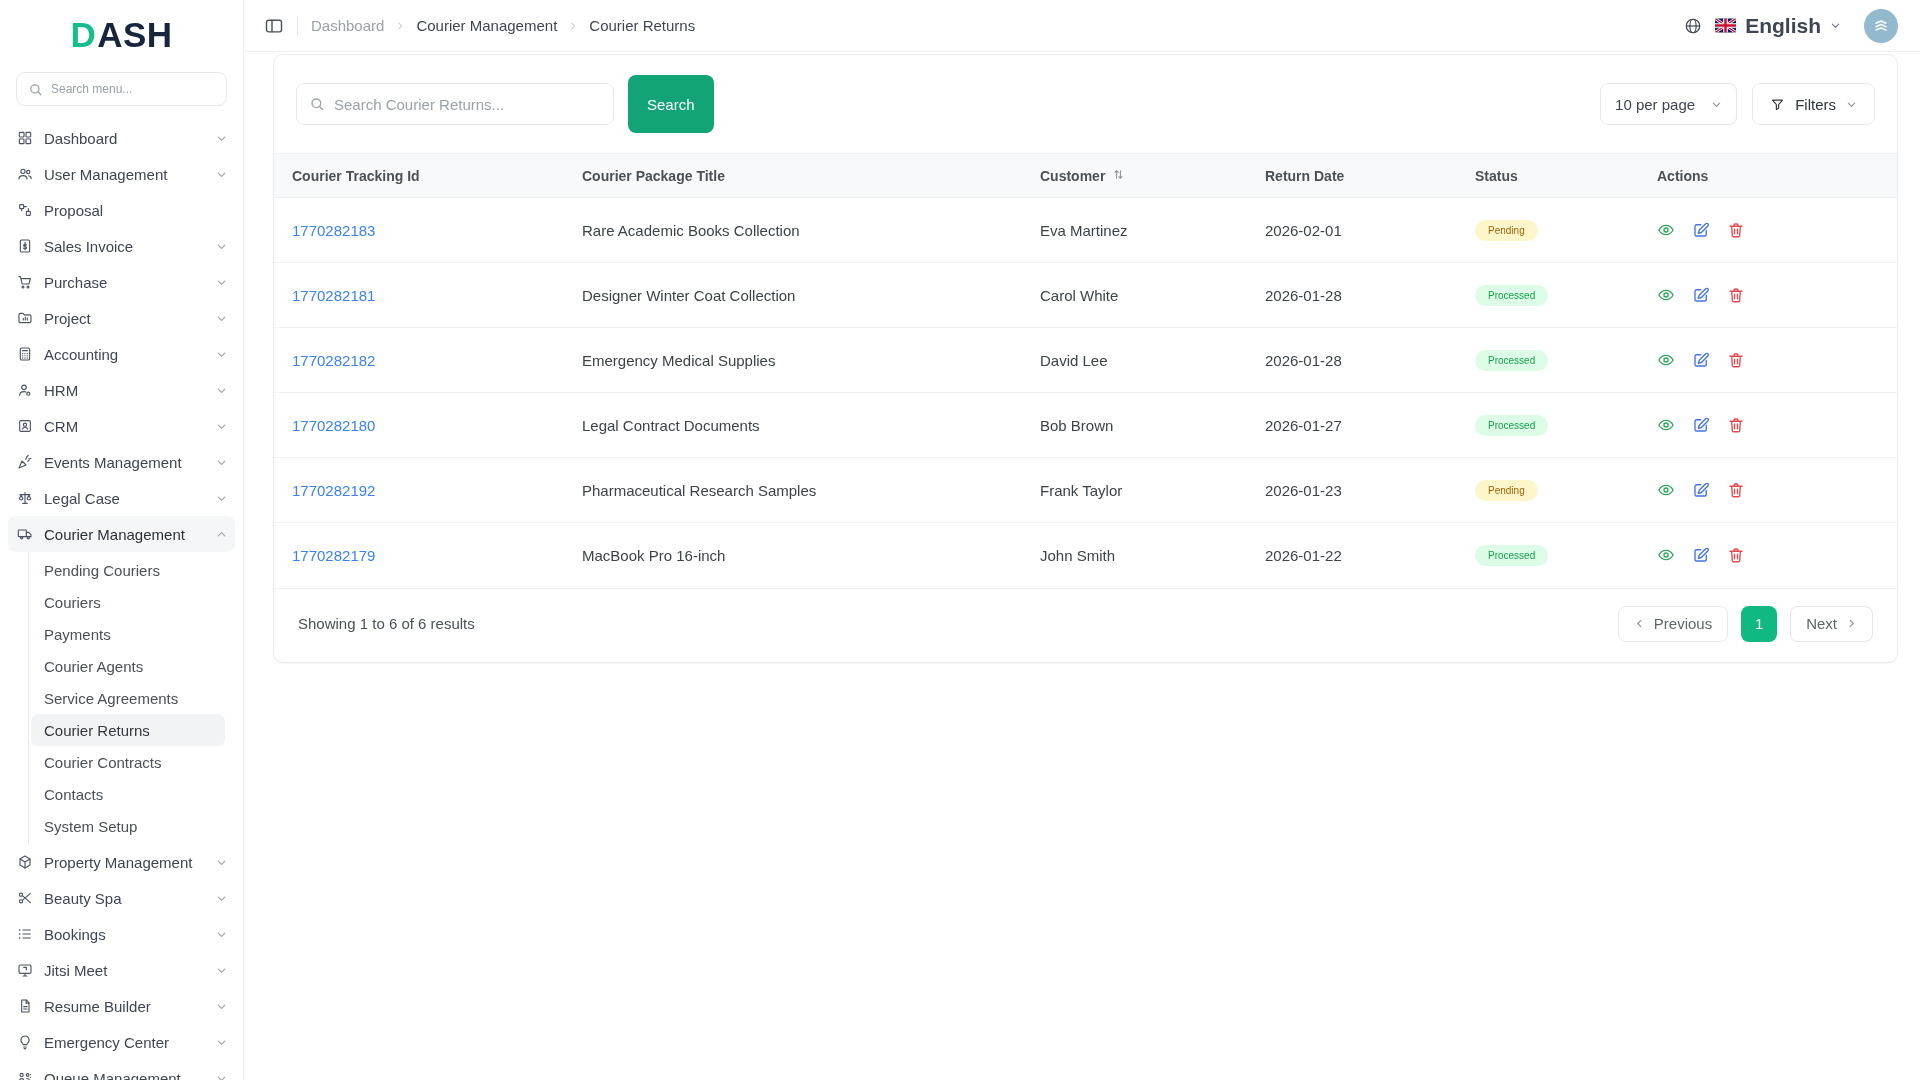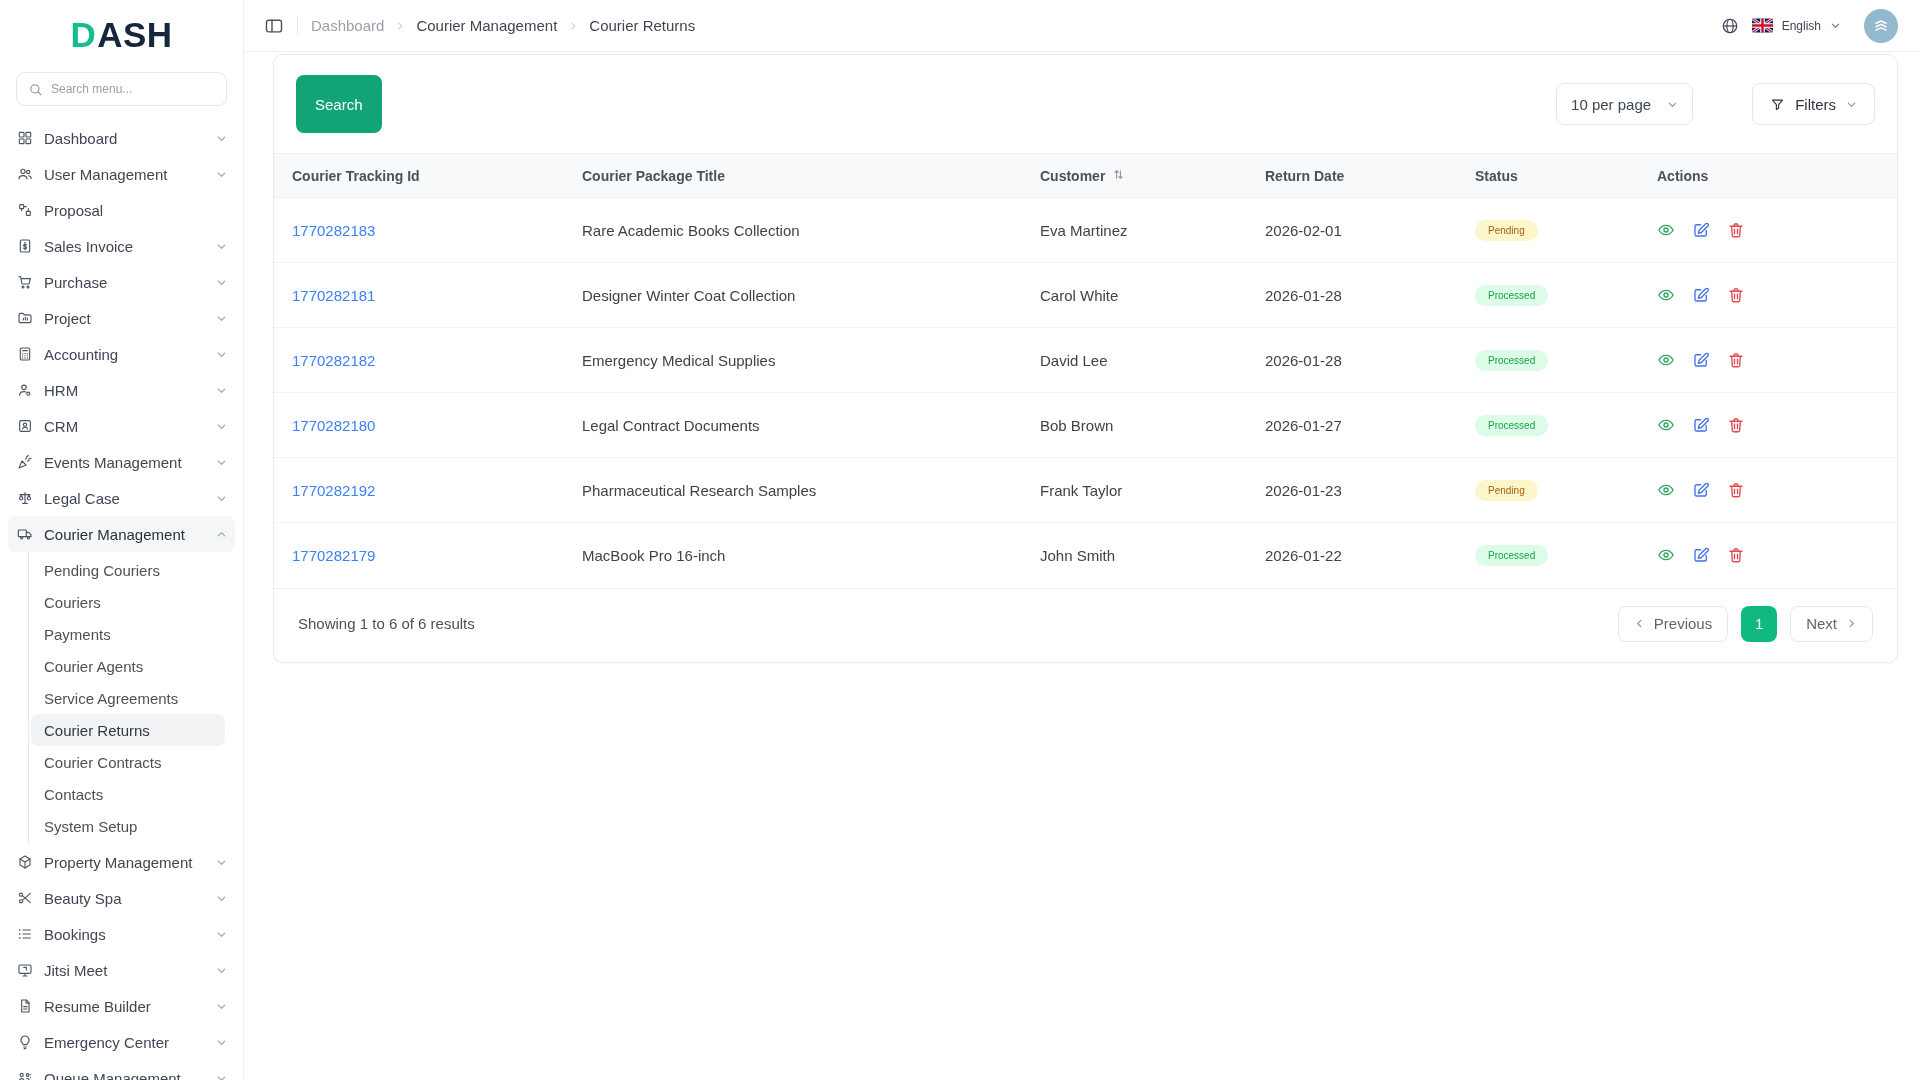--- a/index.html
+++ b/index.html
@@ -37,21 +37,21 @@
   .tb-divider { width:1px; height:20px; background:#e6e9ec; }
   .breadcrumb { display:flex; align-items:center; gap:11px; font-size:15px; }
   .crumb { color:#3f4653; cursor:pointer; }
   .crumb.first { color:#9aa1ab; }
   .crumb-sep { width:10px; height:10px; color:#b0b7c0; display:flex; }
   .crumb-sep svg { width:10px; height:10px; }
   .topbar-right { margin-left:auto; display:flex; align-items:center; gap:9px; }
   .globe { width:18px; height:18px; color:#3f4653; display:flex; cursor:pointer; }
   .globe svg { width:18px; height:18px; }
   .flag { width:21px; height:15px; border-radius:2px; overflow:hidden; display:flex; margin-left:4px; }
-  .lang-label { font-size:12px; color:#3f4653; cursor:pointer; }
+  .lang-label { font-size:21px; color:#3f4653; cursor:pointer;font-weight:bold; }
   .lang-chev { width:11px; height:11px; color:#6b7280; display:flex; }
   .lang-chev svg { width:11px; height:11px; }
   .avatar { width:34px; height:34px; border-radius:50%; background:#93b9ce; display:flex; align-items:center; justify-content:center; margin-left:14px; cursor:pointer; }
   .avatar svg { width:22px; height:22px; color:#fff; }
 
   
   .page-head { height:70px; display:flex; align-items:center; padding:0 22px 0 29px; }
   .page-title { font-size:21px; font-weight:700; color:#2b3138; }
   .add-btn { margin-left:auto; width:44px; height:33px; border:none; border-radius:9px; background:var(--accent-bright,#10b981); color:#fff; display:flex; align-items:center; justify-content:center; cursor:pointer; }
   .add-btn svg { width:15px; height:15px; }
@@ -61,21 +61,21 @@
   .toolbar { display:flex; align-items:center; padding:20px 22px; gap:14px; }
   .search-wrap { width:318px; height:42px; border:1px solid #e4e7eb; border-radius:8px; display:flex; align-items:center; padding:0 12px; gap:9px; color:#9aa1ab; }
   .search-wrap svg { width:16px; height:16px; flex:0 0 auto; }
   .search-wrap input { border:none; outline:none; font-size:15px; width:100%; color:#3d434b; font-family:inherit; }
   .search-wrap input::placeholder { color:#9aa1ab; }
   .btn-search { height:58px; padding:0 19px; background:var(--accent,#12a377); color:#fff; border:none; border-radius:8px; font-size:15px; font-family:inherit; cursor:pointer; }
   .toolbar-right { margin-left:auto; display:flex; gap:15px; }
   .select-pill { height:42px; min-width:128px; border:1px solid #e4e7eb; border-radius:8px; display:flex; align-items:center; gap:16px; justify-content:space-between; padding:0 14px; font-size:15px; color:#3f4653; cursor:pointer; background:#fff;margin-left:8px; }
   .select-pill .chev, .btn-filters .chev { width:11px; height:11px; color:#8d939b; display:flex; }
   .select-pill .chev svg, .btn-filters .chev svg { width:11px; height:11px; }
-  .btn-filters { height:42px; border:1px solid #e4e7eb; border-radius:8px; display:flex; align-items:center; gap:10px; padding:0 17px; font-size:15px; color:#2f3540; background:#fff; cursor:pointer; font-family:inherit;margin-left:44px; }
+  .btn-filters { height:42px; border:1px solid #e4e7eb; border-radius:8px; display:flex; align-items:center; gap:10px; padding:0 17px; font-size:15px; color:#2f3540; background:#fff; cursor:pointer; font-family:inherit; }
   .btn-filters .f-icon { width:15px; height:15px; display:flex; color:#2f3540; }
   .btn-filters .f-icon svg { width:15px; height:15px; }
 
   
   table { width:100%; border-collapse:collapse; table-layout:fixed; }
   col.c1{width:290px} col.c2{width:458px} col.c3{width:225px} col.c4{width:210px} col.c5{width:182px} col.c6{width:auto}
   thead th { background:#f8f9fb; height:44px; text-align:left; font-size:14px; font-weight:600; color:#4a5158; padding:0 18px; border-top:1px solid #eef0f2; border-bottom:1px solid #eef0f2; }
   thead th .th-inner { display:flex; gap:7px; }
   .sort-ic { width:13px; height:13px; color:#8d939b; display:flex; }
   .sort-ic svg { width:13px; height:13px; }
@@ -500,20 +500,27 @@
               <path d="M6.5 16.5 12 14l5.5 2.5M6.5 12.8 12 10.3l5.5 2.5M6.5 9 12 6.5 17.5 9"></path>
             </svg>
         </span>
       </div>
     </header>
 
 
     <div class="card">
 
       <div class="toolbar">
+        <div class="search-wrap">
+          <svg viewBox="0 0 24 24" fill="none" stroke="currentColor" stroke-width="2" stroke-linecap="round">
+              <circle cx="11" cy="11" r="6.5"></circle>
+              <path d="m20.5 20.5-4.8-4.8"></path>
+            </svg>
+          <input type="text" placeholder="Search Courier Returns..." style="">
+        </div>
         <button class="btn-search">Search</button>
 
         <div class="toolbar-right">
           <div class="select-pill">
             <span>10 per page</span>
             <span class="chev">
               <svg viewBox="0 0 24 24" fill="none" stroke="currentColor" stroke-width="2.4" stroke-linecap="round" stroke-linejoin="round">
                   <path d="m5 9 7 7 7-7"></path>
                 </svg>
             </span>

